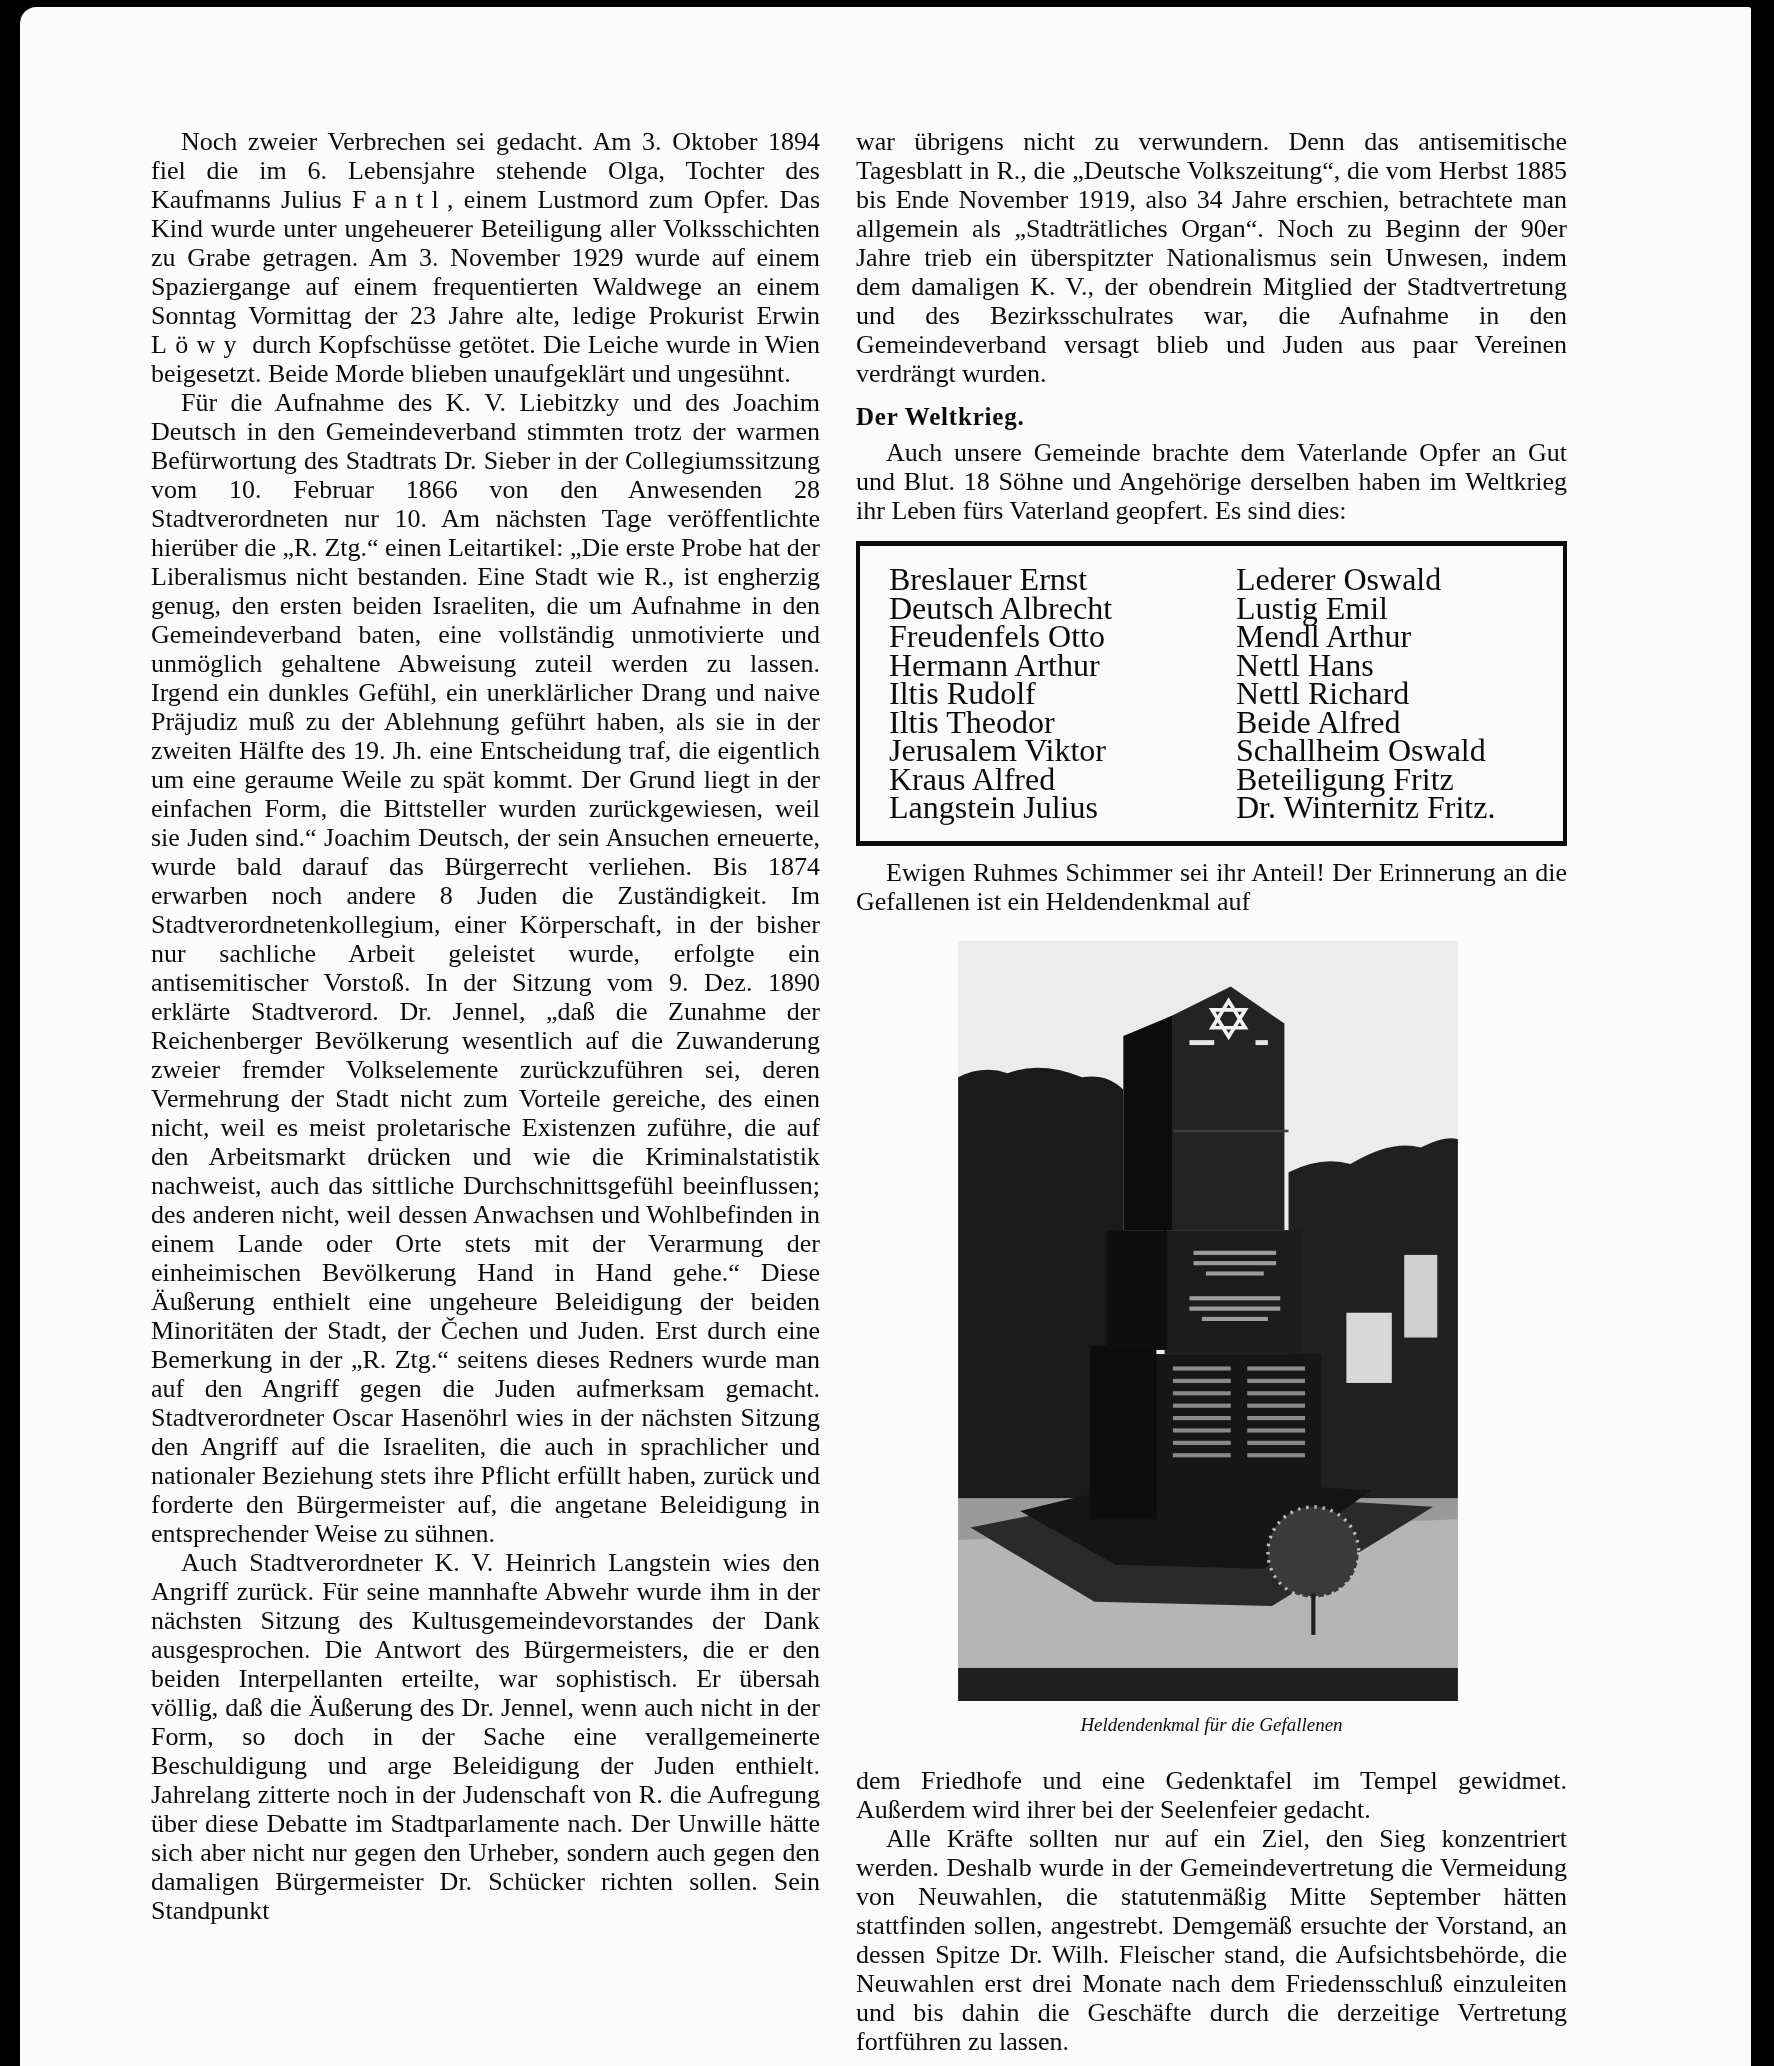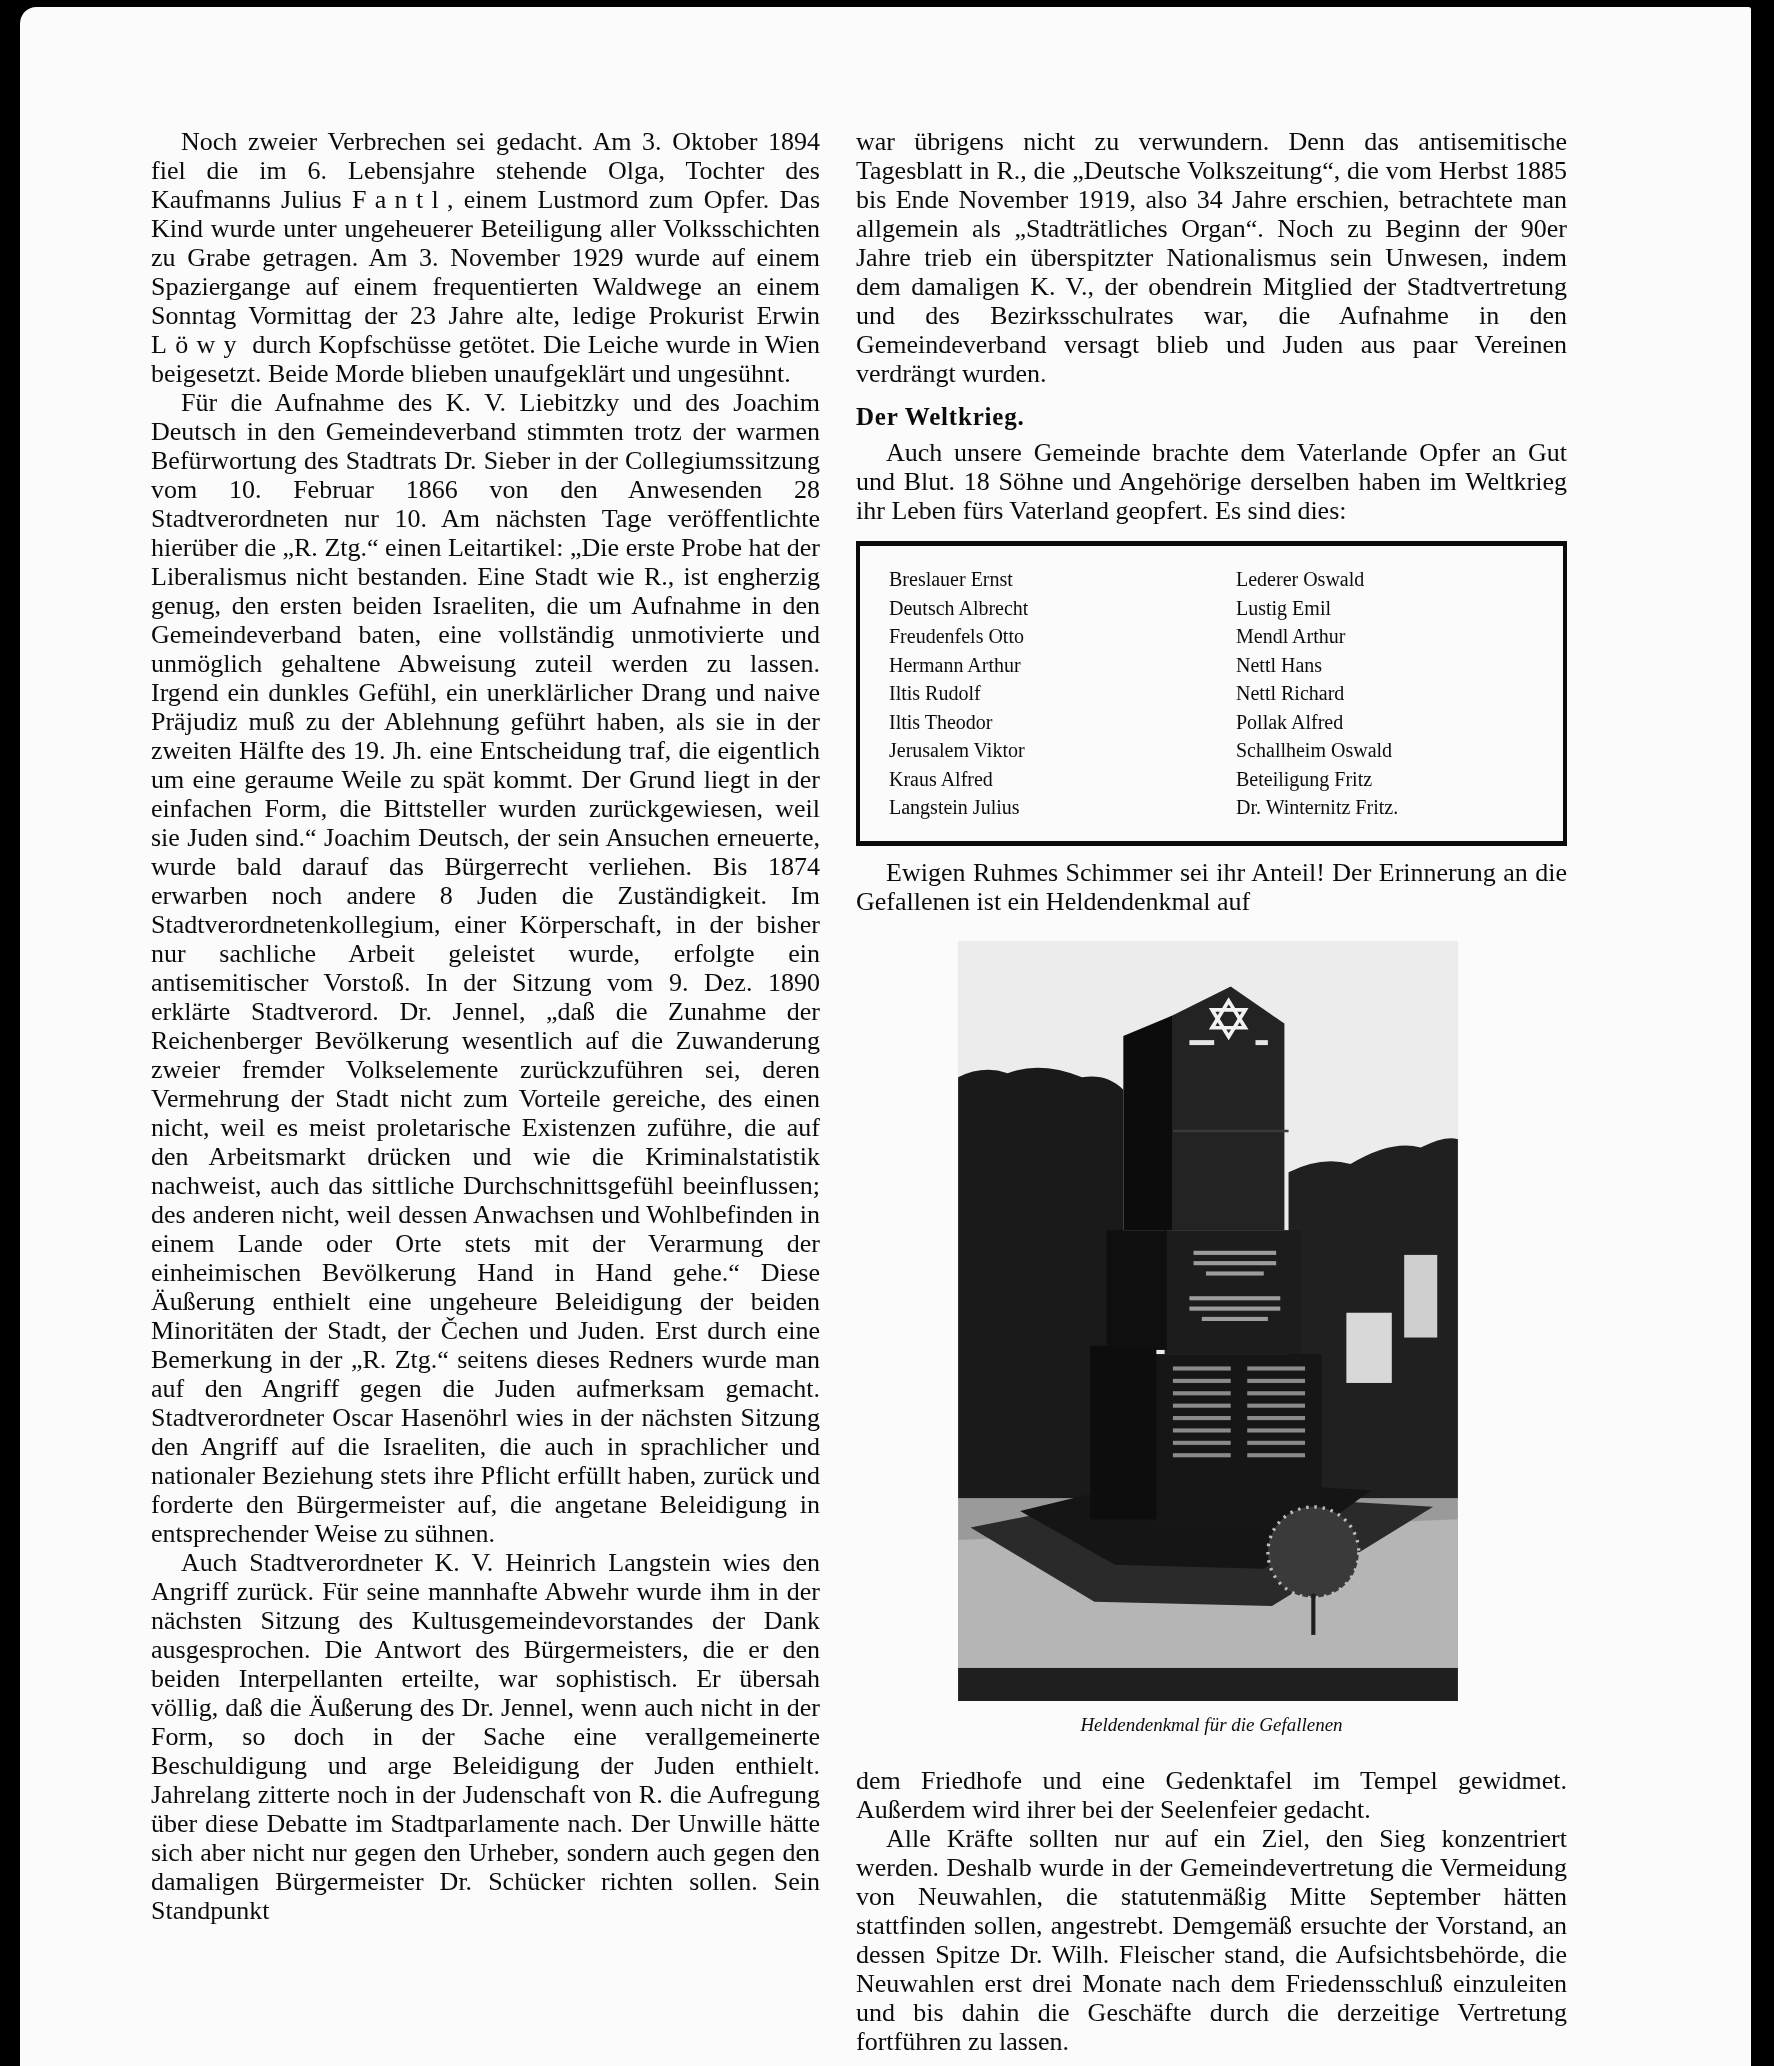--- a/index.html
+++ b/index.html
@@ -41,21 +41,21 @@
     line-height: 29px;
   }
   .names-box {
     margin: 16.5px 0 12.4px 0;
     border: 4.5px solid #0b0b0b;
     border-top-width: 5.4px;
     border-bottom-width: 5.4px;
     padding: 19px 8px 19px 29px;
     display: grid;
     grid-template-columns: 347px 1fr;
-    font-size: 20px;
+    font-size: 32px;
     line-height: 28.5px;
   }
   .names-box div { white-space: nowrap; }
   .photo-wrap {
     width: 508px;
     margin: 25px auto 0 auto;
   }
   .photo {
     width: 500px; height: 760px;
     background: #e9e9e9;
@@ -94,21 +94,21 @@
       <div>Lederer Oswald</div>
       <div>Deutsch Albrecht</div>
       <div>Lustig Emil</div>
       <div>Freudenfels Otto</div>
       <div>Mendl Arthur</div>
       <div>Hermann Arthur</div>
       <div>Nettl Hans</div>
       <div>Iltis Rudolf</div>
       <div>Nettl Richard</div>
       <div>Iltis Theodor</div>
-      <div>Pollak Alfred</div>
+      <div>Beide Alfred</div>
       <div>Jerusalem Viktor</div>
       <div>Schallheim Oswald</div>
       <div>Kraus Alfred</div>
       <div>Beteiligung Fritz</div>
       <div>Langstein Julius</div>
       <div>Dr. Winternitz Fritz.</div>
     </div>
 
     <p>Ewigen Ruhmes Schimmer sei ihr Anteil! Der Erinnerung an die Gefallenen ist ein Heldendenkmal auf</p>
 

